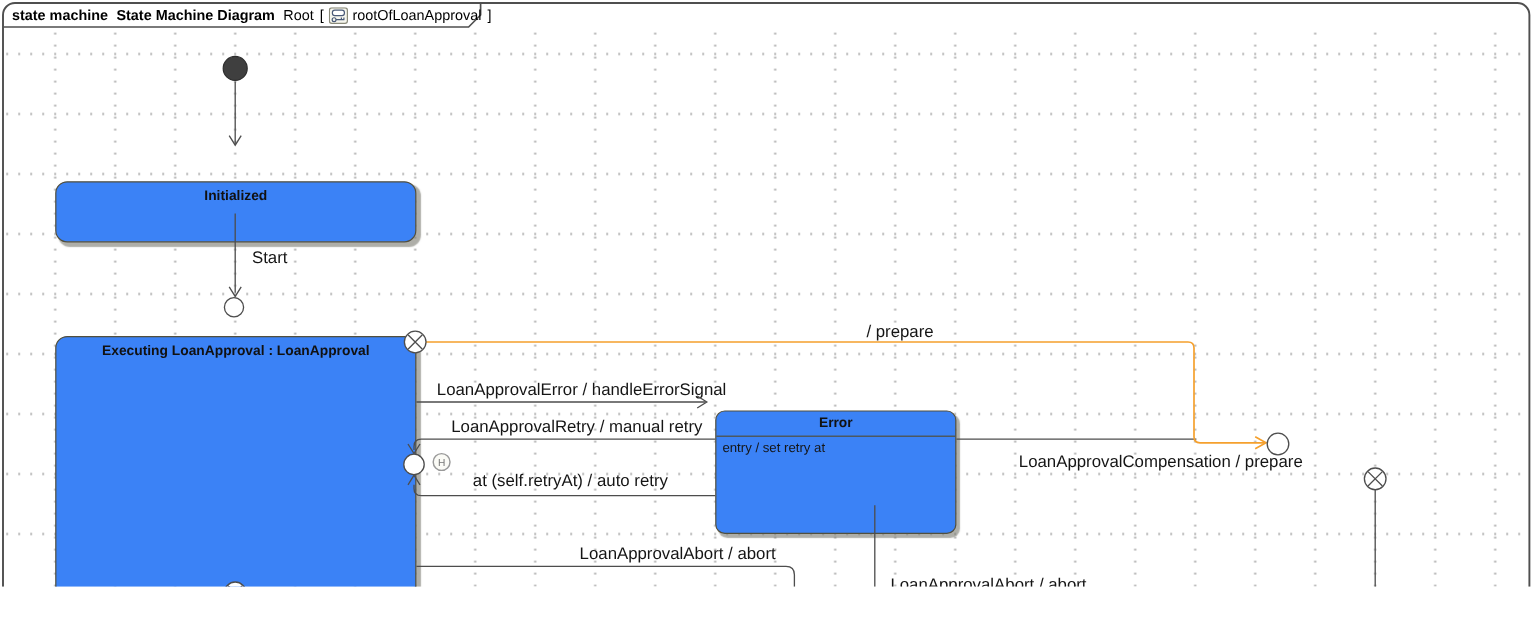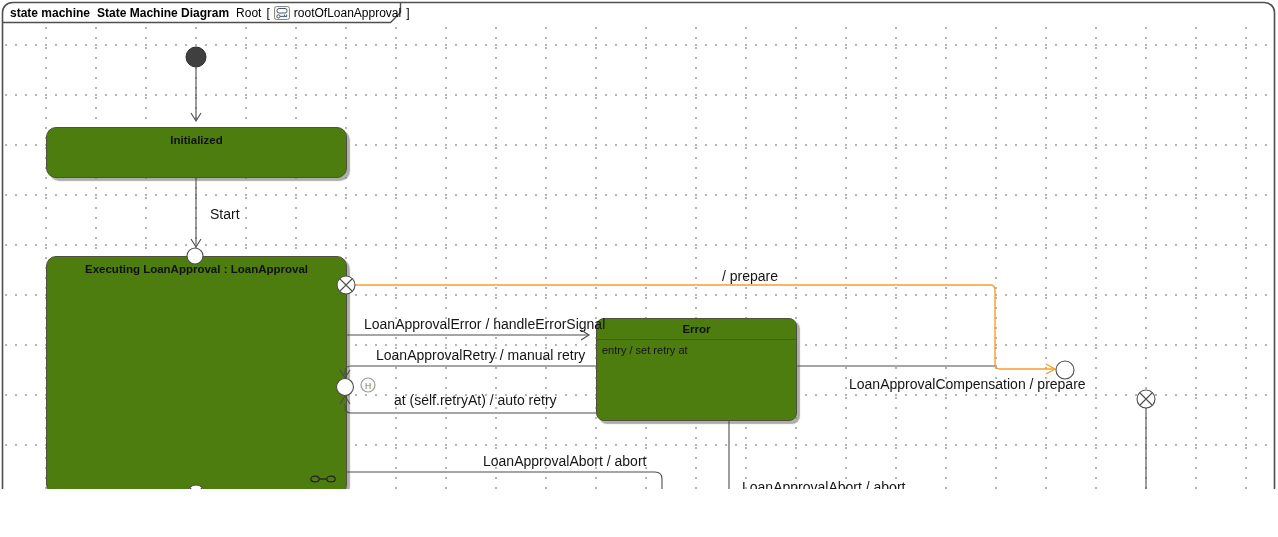--- a/index.html
+++ b/index.html
@@ -8,22 +8,22 @@
 
   
   #grid{position:absolute;left:4px;top:23px;width:1268px;height:498px;z-index:0;
     background-image:
       radial-gradient(circle,#b5b5b5 0.8px,transparent 1.1px),
       radial-gradient(circle,#b5b5b5 0.8px,transparent 1.1px);
     background-size:10px 50px,50px 10px;
     background-position:-3px -3px,17px 0px;}
 
   
-  .state{position:absolute;background:#4d7c0f;border:1.4px solid #514f3e;
-         border-radius:10px;box-shadow:3px 3px 1px rgba(125,125,115,.62);z-index:1;box-sizing:border-box;}
+  .state{position:absolute;background:#3b82f6;border:1.4px solid #514f3e;
+         border-radius:10px;box-shadow:3px 3px 1px rgba(125,125,115,.62);z-index:1;box-sizing:border-box;margin-top:24px;}
   .state-name{font-weight:bold;font-size:11.5px;color:#111;text-align:center;
               padding-top:5px;line-height:14px;white-space:nowrap;}
   .state-name.two-line{white-space:normal;padding-top:3px;}
   .compartment-divider{border-top:1.2px solid #514f3e;margin-top:3px;}
   .entry-activity{font-size:11px;color:#151515;padding:4px 5px 0 5px;text-align:left;}
   .submachine-marker{position:absolute;}
 
   
   .tlabel{position:absolute;font-size:14px;color:#151515;white-space:nowrap;z-index:2;}
 

